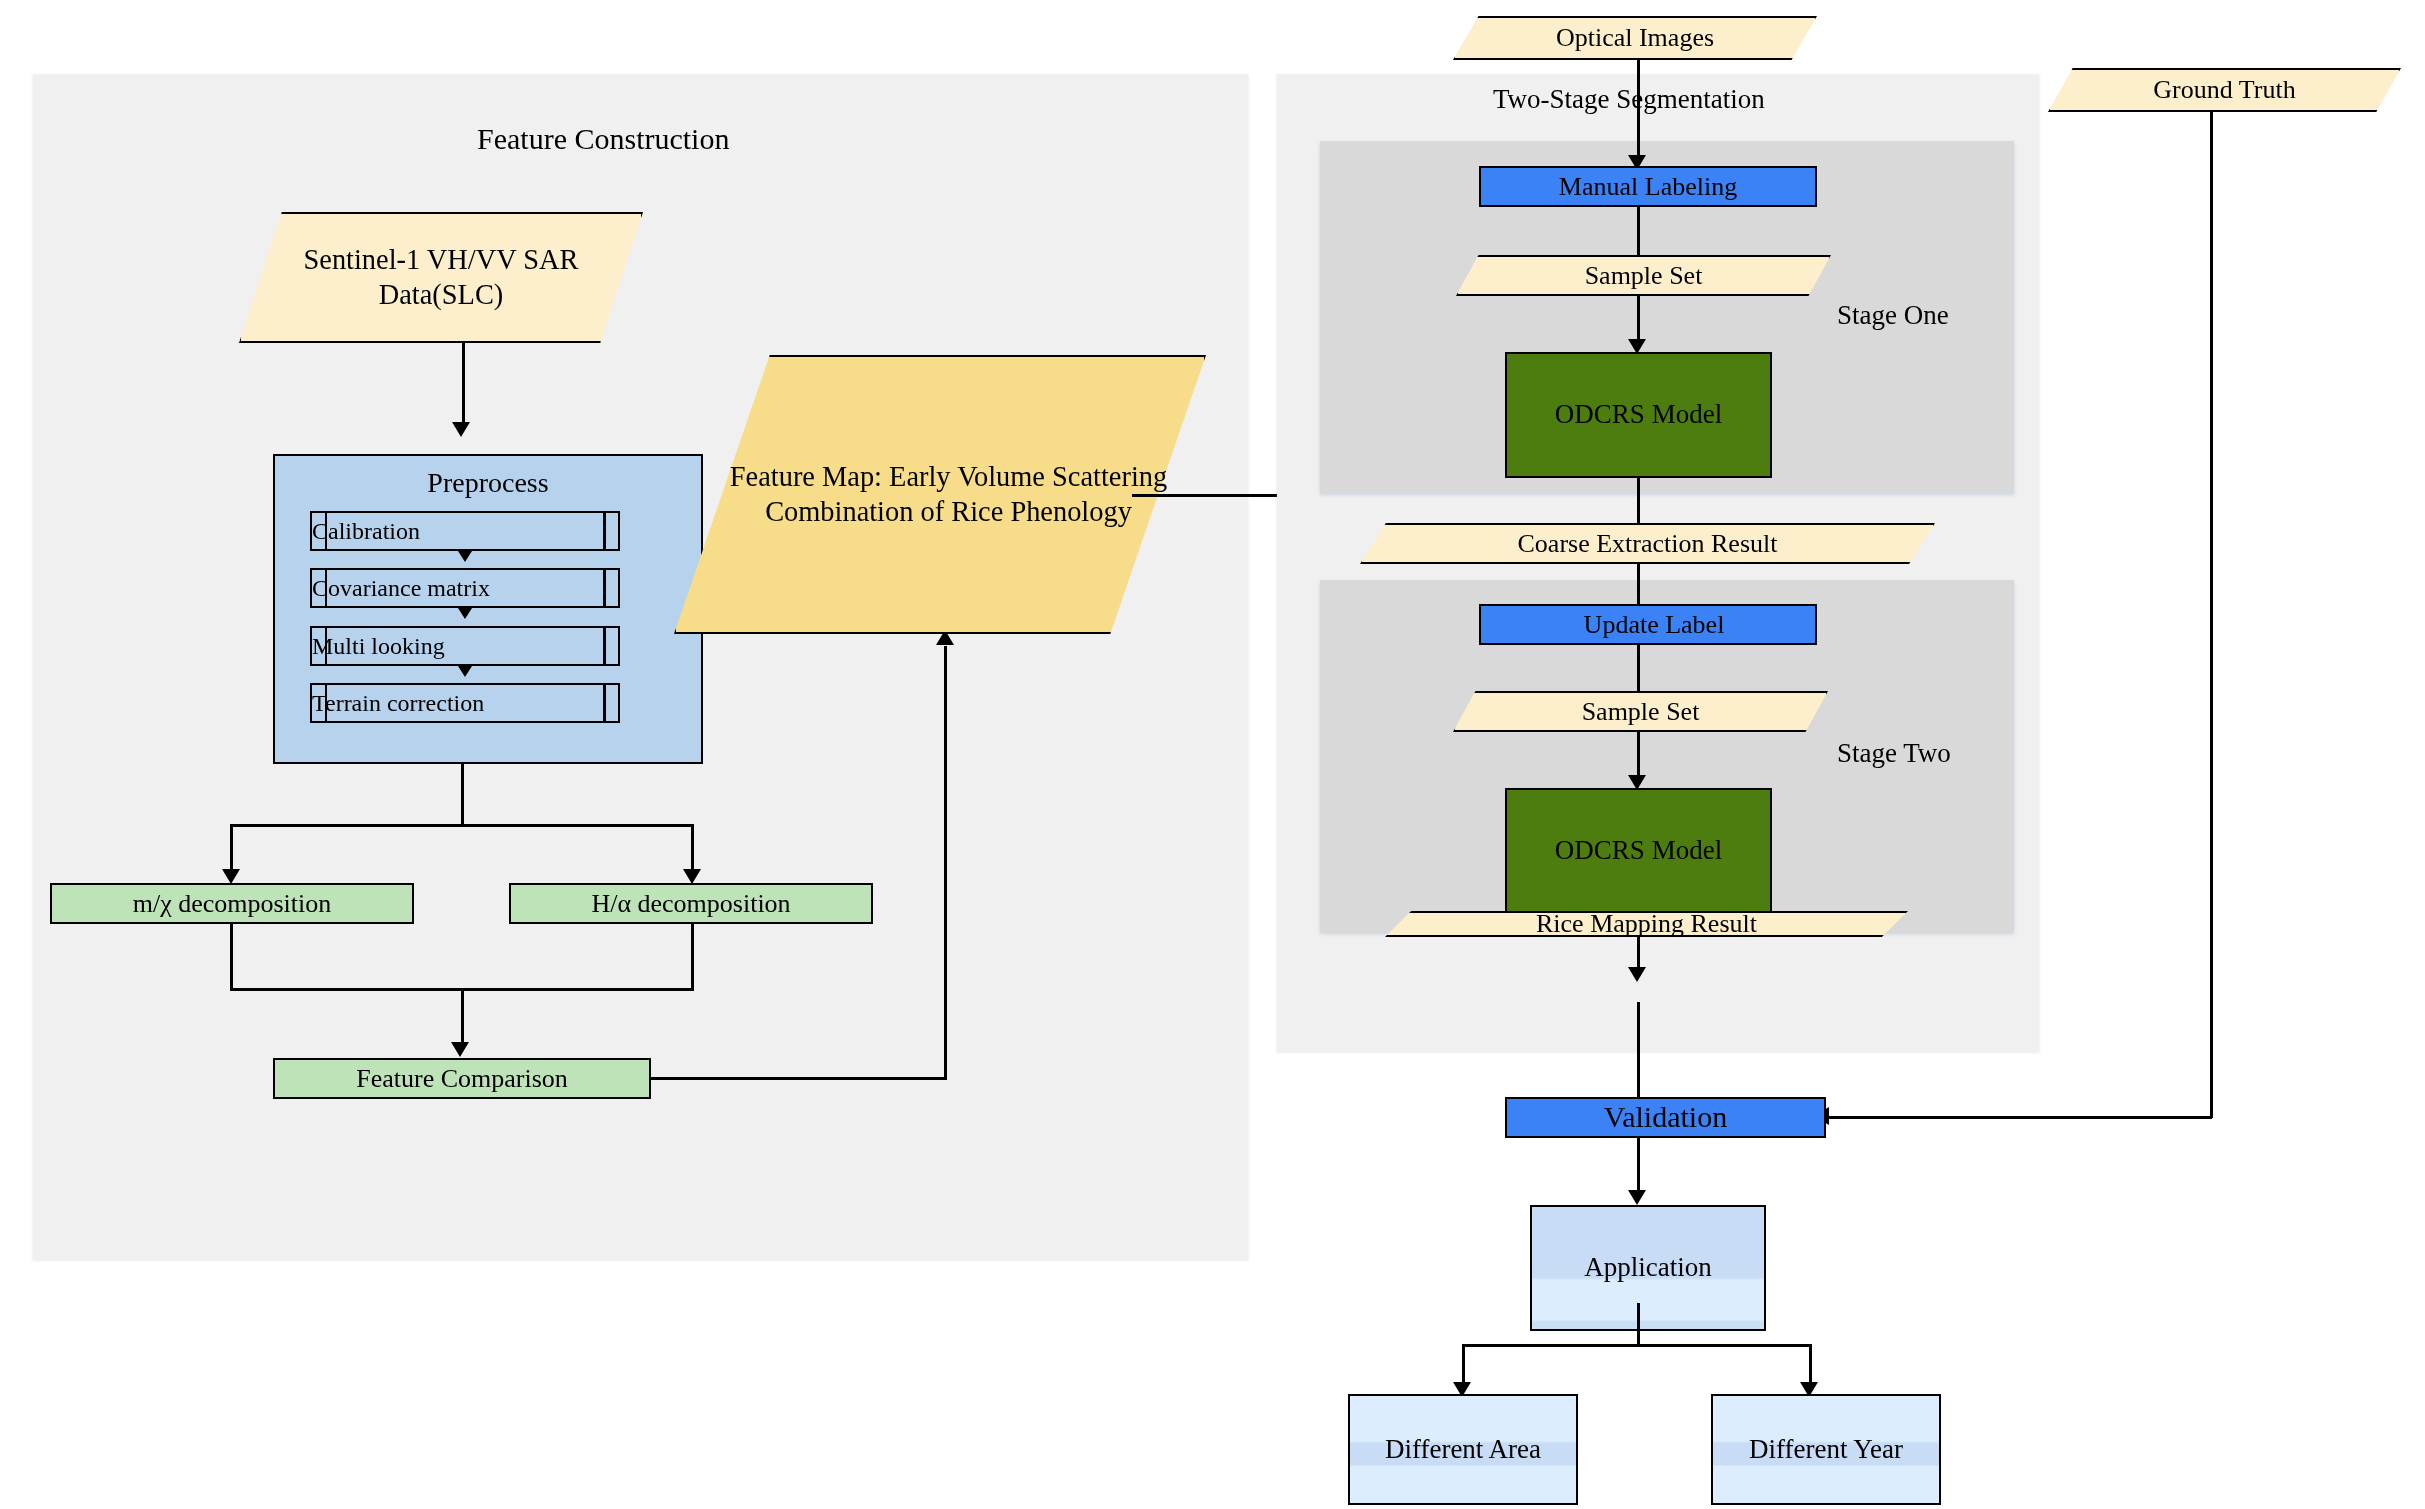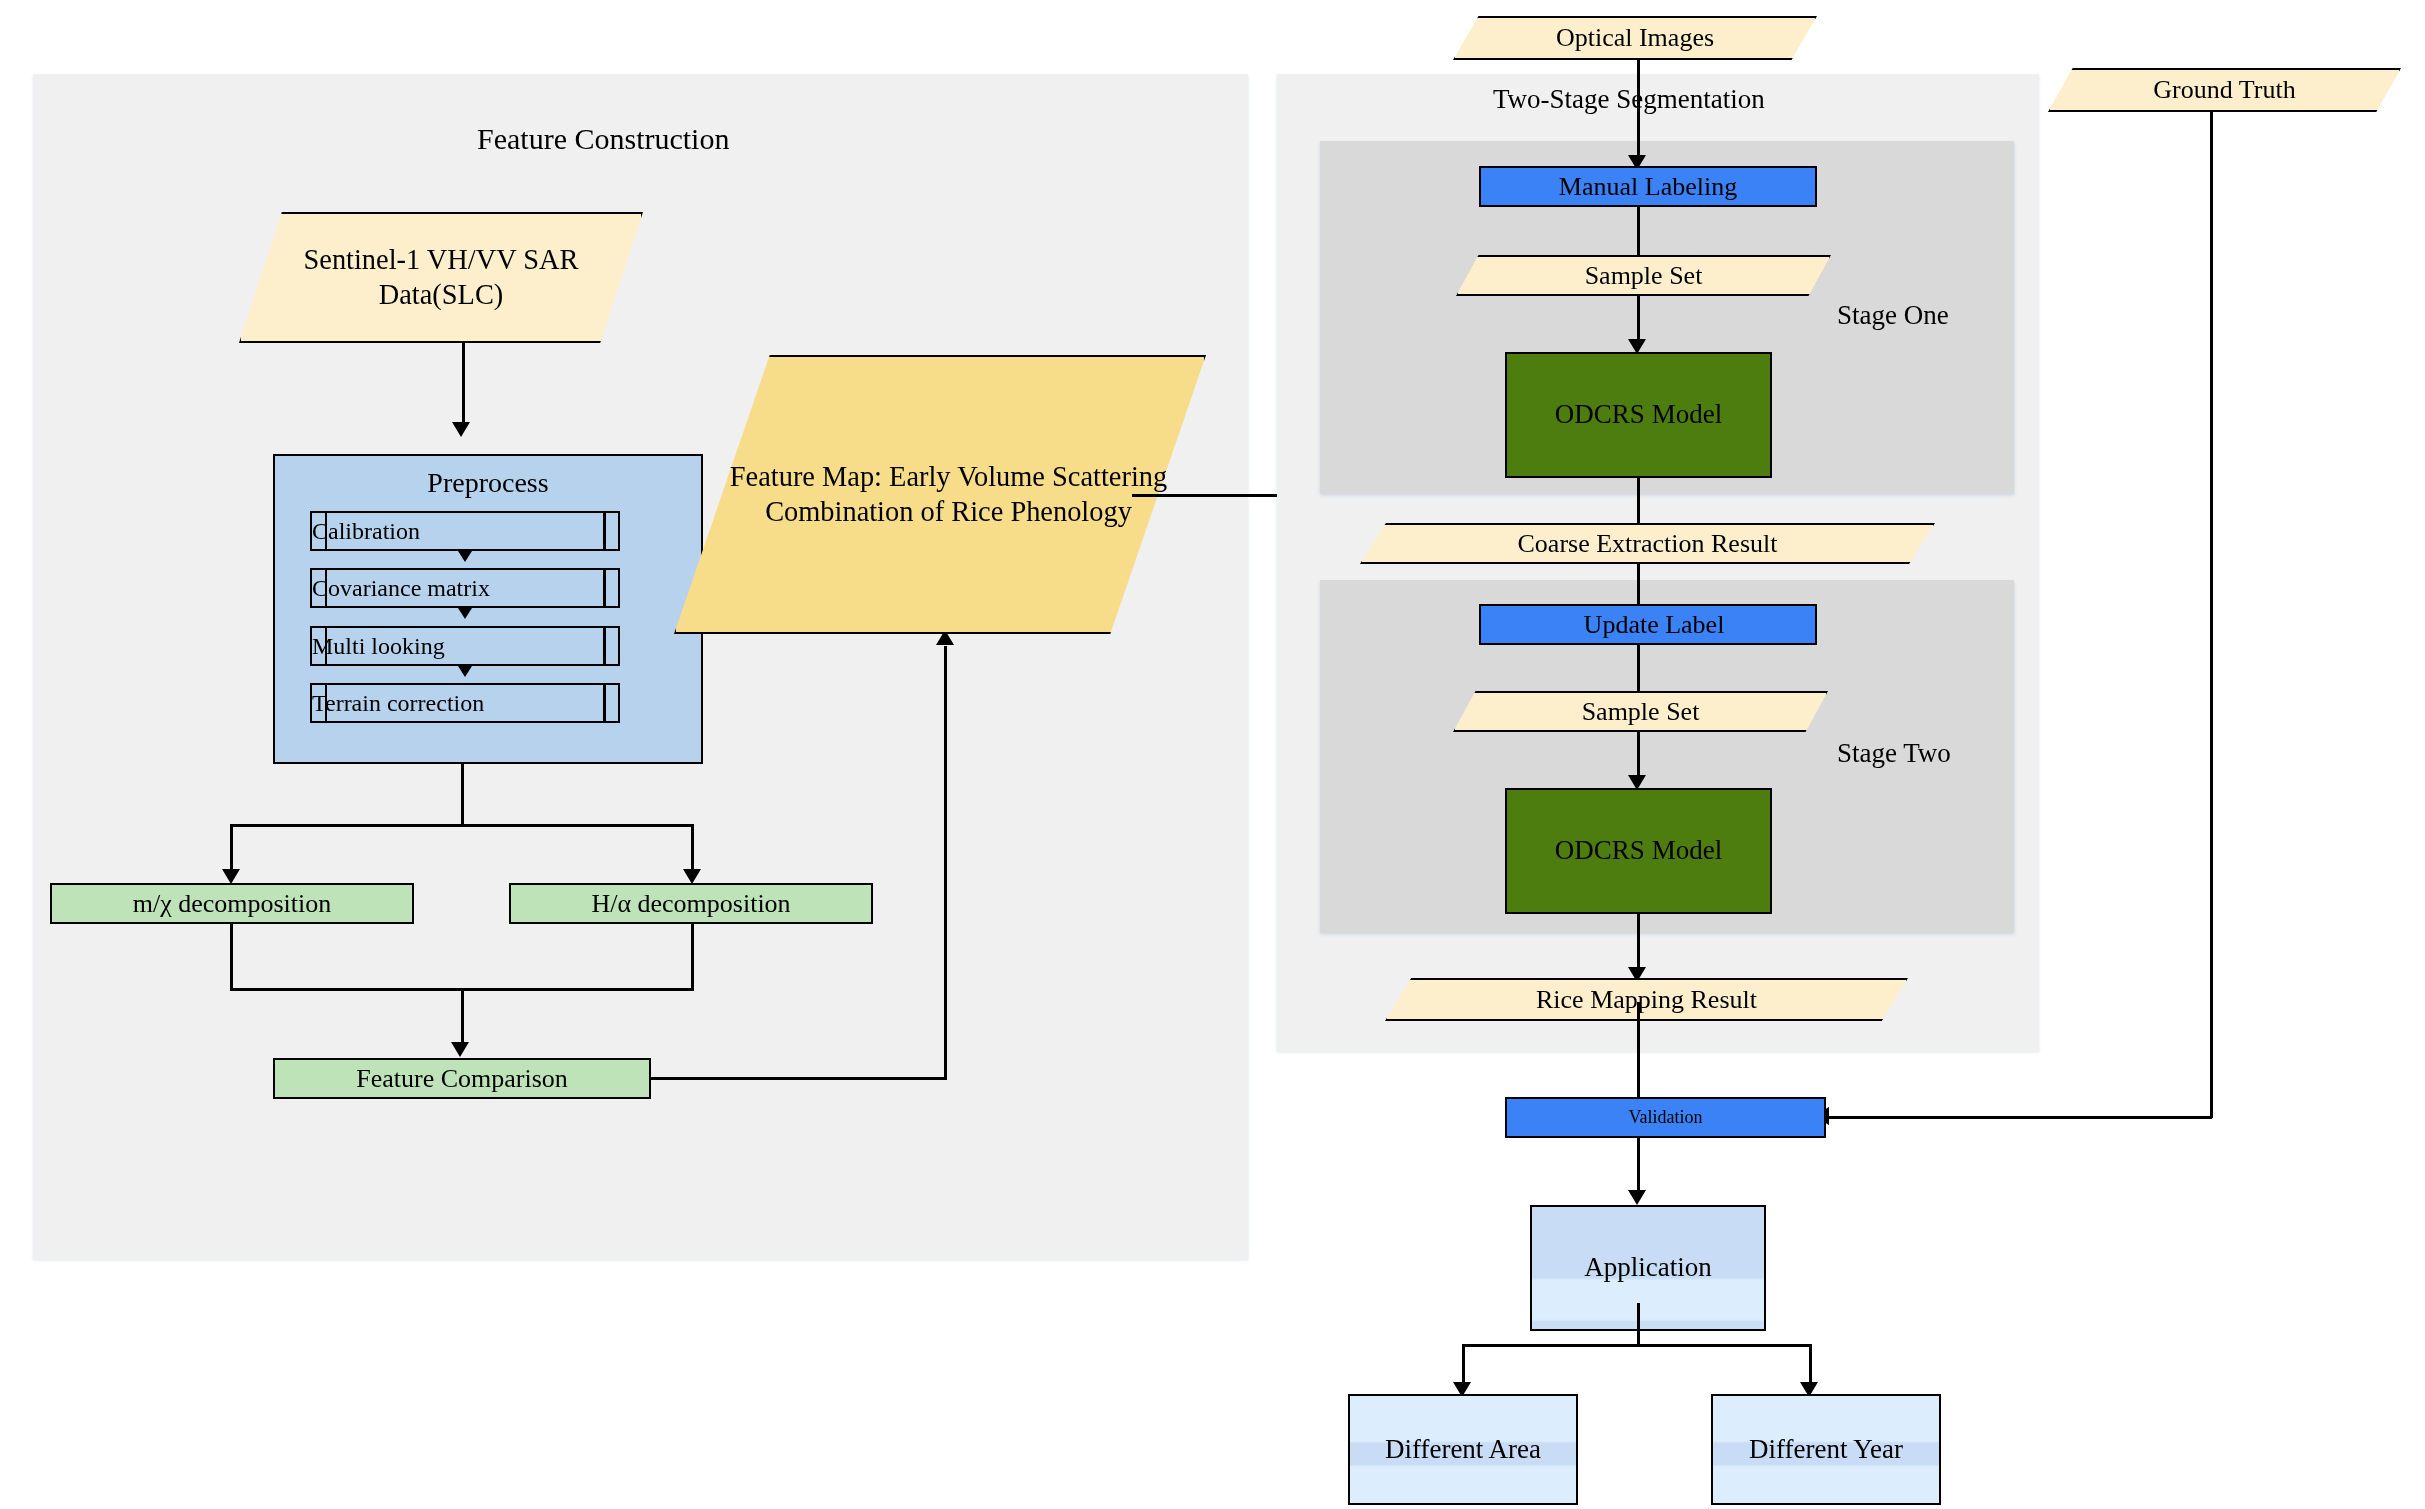--- a/index.html
+++ b/index.html
@@ -219,35 +219,35 @@
   <div class="ln lnv" style="left:1637px;top:732px;height:46px;"></div>
   <div class="arrow down" style="left:1628px;top:775px;"></div>
 
   <div class="node c-cyan" style="left:1505px;top:788px;width:267px;height:126px;font-size:27px;">
     <span>ODCRS Model</span>
   </div>
 
   <div class="ln lnv" style="left:1637px;top:914px;height:56px;"></div>
   <div class="arrow down" style="left:1628px;top:967px;"></div>
 
-  <div class="para" style="left:1385px;top:978px;width:523px;height:43px;">
+  <div class="para" style="left:1385px;top:911px;width:523px;height:26px;">
     <div class="pbg" style="clip-path:polygon(5% 0,100% 0,95% 100%,0 100%);"></div>
     <div class="ptxt" style="font-size:26px;">
       <span>Rice Mapping  Result</span>
     </div>
   </div>
 
   <div class="ln lnv" style="left:1637px;top:1002px;height:102px;"></div>
   <div class="arrow down" style="left:1628px;top:1101px;"></div>
 
   <div class="ln lnv" style="left:2210px;top:111px;height:1007px;"></div>
   <div class="ln lnh" style="left:1826px;top:1116px;width:386px;"></div>
   <div class="arrow left" style="left:1814px;top:1107px;"></div>
 
-  <div class="node c-orange" style="left:1505px;top:1097px;width:321px;height:41px;font-size:18px;">
+  <div class="node c-orange" style="left:1505px;top:1097px;width:321px;height:41px;font-size:30px;">
     <span>Validation</span>
   </div>
 
   <div class="ln lnv" style="left:1637px;top:1138px;height:56px;"></div>
   <div class="arrow down" style="left:1628px;top:1190px;"></div>
 
   <div class="node c-appgrad" style="left:1530px;top:1176px;width:236px;height:126px;font-size:27px;margin-top:29px;">
     <span>Application</span>
   </div>
 

